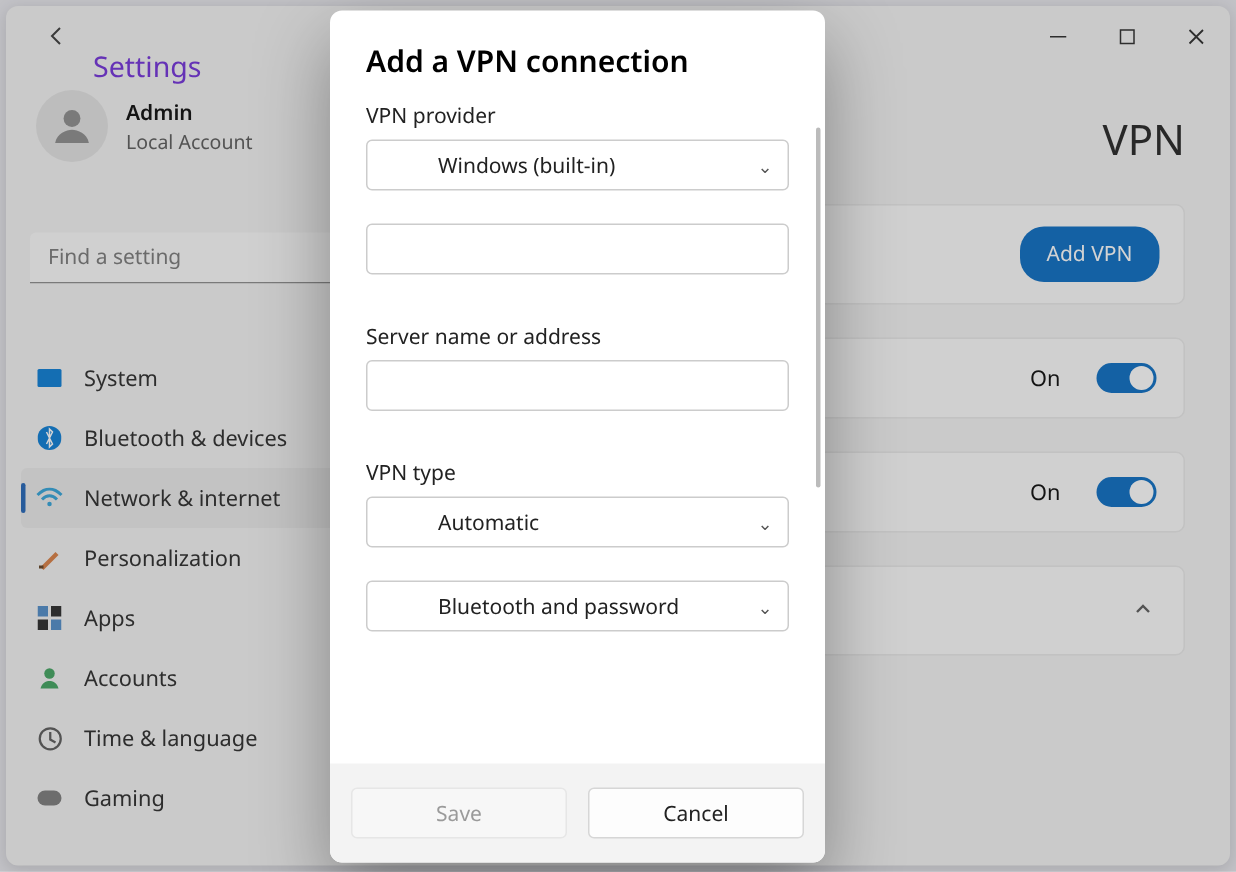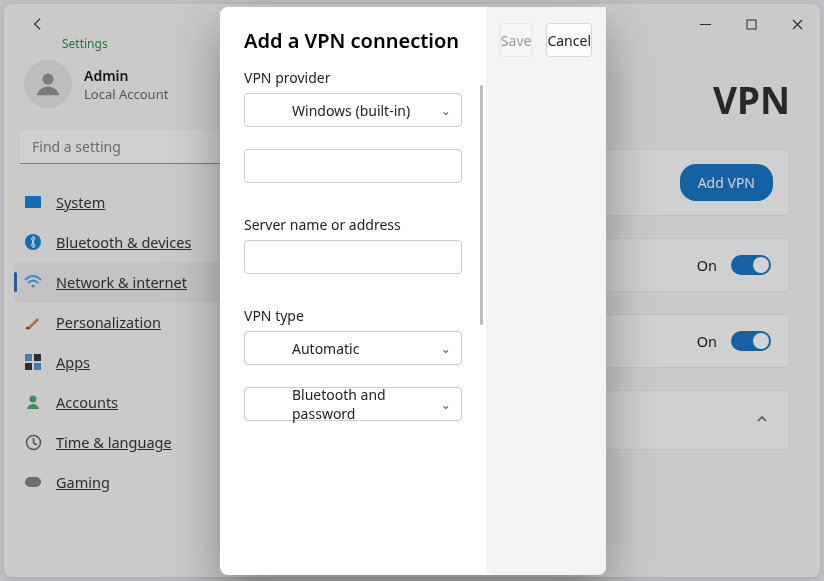--- a/index.html
+++ b/index.html
@@ -6,60 +6,60 @@
 html, body { width: 824px; height: 581px; overflow: hidden; background: #e8e8ee; }
 
 .window {
   position: absolute; inset: 4px; background: #f3f3f3; border-radius: 8px;
   box-shadow: 0 2px 10px rgba(0,0,0,0.15); display: flex; flex-direction: column;
 }
 .titlebar {
   height: 40px; display: flex; align-items: center; padding: 0 0 0 20px;
 }
 .back-btn { width: 28px; height: 28px; display:flex; align-items:center; justify-content:center; border:none; background:none; font-size:18px; color:#333; cursor:pointer;}
-.title { font-size: 12px; margin-left: 10px; color:#15803d;margin-top:39px;}
+.title { font-size: 19px; margin-left: 10px; color:#6d28d9;margin-top:39px;}
 .wincontrols { margin-left:auto; display:flex; }
 .wincontrols button { width:46px; height:32px; border:none; background:none; font-size:13px; color:#222; cursor:pointer; display:flex; align-items:center; justify-content:center;}
 .wincontrols svg { width:11px; height:11px; }
 
 .body { flex:1; display:flex; overflow:hidden; }
-.sidebar { width: 292px; padding: 0 12px 16px 0; display:flex; flex-direction:column;}
+.sidebar { width: 292px; padding: 0 12px 16px 0; display:flex; flex-direction:column;gap:25px;}
 .profile { display:flex; align-items:center; gap:12px; padding:16px 20px 18px 20px;}
 .avatar { width:48px; height:48px; border-radius:50%; background:#e2e2e2; display:flex; align-items:center; justify-content:center;}
 .avatar svg{ width:30px; height:30px; fill:#888;}
 .profile-name { font-weight:600; font-size:14px;}
 .profile-sub { font-size:13px; color:#555;}
 .search { margin: 4px 16px 18px 16px; position:relative;}
 .search input { width:100%; height:34px; border:none; border-bottom:1px solid #888; background:#fbfbfb; border-radius:4px 4px 0 0; padding:0 32px 0 12px; font-size:14px; color:#555;}
 .search-icon{ position:absolute; right:10px; top:8px; color:#666;}
 .navlist { list-style:none; padding:0 6px 0 10px;}
-.navlist li { height:40px; display:flex; align-items:center; gap:14px; padding:0 10px 0 10px; border-radius:4px; font-size:14.5px; color:#222; cursor:pointer; position:relative;text-decoration:underline;}
+.navlist li { height:40px; display:flex; align-items:center; gap:14px; padding:0 10px 0 10px; border-radius:4px; font-size:14.5px; color:#222; cursor:pointer; position:relative;}
 .navlist li.selected { background:#eaeaea;}
 .navlist li.selected::before { content:""; position:absolute; left:0; top:10px; bottom:10px; width:3px; background:#1a5fb4; border-radius:2px;}
 .nav-ic { width:18px; height:18px; display:flex; align-items:center; justify-content:center;}
 
 .main { flex:1; padding: 30px 30px 0 0; overflow:hidden;}
 .page-top { display:flex; align-items:center;}
-.page-title { font-size:37px; font-weight:700; margin-left:auto; color:#1b1b1b;}
+.page-title { font-size:28px; font-weight:400; margin-left:auto; color:#1b1b1b;}
 .add-bar { display:flex; margin-top:24px; background:#fbfbfb; border:1px solid #e8e8e8; border-radius:6px; padding:14px 16px; align-items:center;}
 .add-btn { margin-left:auto; background:#0067c0; color:#fff; border:none; padding:9px 18px; border-radius:16px; font-size:14px; cursor:pointer;}
 .card { margin-top:22px; background:#fbfbfb; border:1px solid #e8e8e8; border-radius:6px; padding:16px 18px; display:flex; align-items:center;}
-.card .right { margin-left:auto; display:flex; align-items:flex-end; gap:14px; font-size:14.5px;}
+.card .right { margin-left:auto; display:flex; align-items:flex-end; gap:24px; font-size:14.5px;}
 .toggle { width:40px; height:20px; border-radius:10px; background:#0067c0; position:relative;}
 .toggle::after{ content:""; position:absolute; right:2px; top:2px; width:16px; height:16px; border-radius:50%; background:#fff;}
 .section-card { margin-top:22px; background:#fbfbfb; border:1px solid #e8e8e8; border-radius:6px; padding:18px 20px; display:flex; align-items:center;}
 .chev { margin-left:auto; color:#555;}
 .link { color:#0067c0; margin-top:30px; font-size:14.5px; display:inline-block; cursor:pointer;}
 
 
 .overlay { position:absolute; inset:0; background:rgba(80,80,80,0.25);}
 .modal {
-  position:absolute; left:220px; top:7px; width:386px; height:568px;
+  position:absolute; left:220px; top:7px; width:330px; height:568px;
   background:#fff; border-radius:8px; box-shadow:0 20px 50px rgba(0,0,0,0.35);
-  display:flex; flex-direction:row;
+  display:flex; flex-direction:column;
 }
 .modal-body { flex:1; padding:20px 24px 8px 24px; overflow:hidden; position:relative;}
 .modal-title { font-size:20px; font-weight:600; margin-bottom:14px;}
 .field-label { font-size:14px; color:#222; margin-top:10px; margin-bottom:6px;}
 .field { width:100%; height:34px; border:1px solid #ccc; border-radius:4px; padding:0 10px; font-size:14px; background:#fff; display:flex; align-items:center; justify-content:space-between; color:#222;}
 .field.select { cursor:pointer;padding-left:47px; }
 .gap { height: 22px; }
 .modal-scroll-ind { position:absolute; right:3px; top:78px; width:3px; height:240px; background:#bbb; border-radius:2px;}
 .modal-footer { background:#f3f3f3; padding:16px 14px; display:flex; gap:14px; border-radius:0 0 8px 8px;}
 .modal-footer button { flex:1; height:34px; border-radius:4px; font-size:14px; cursor:pointer;}

